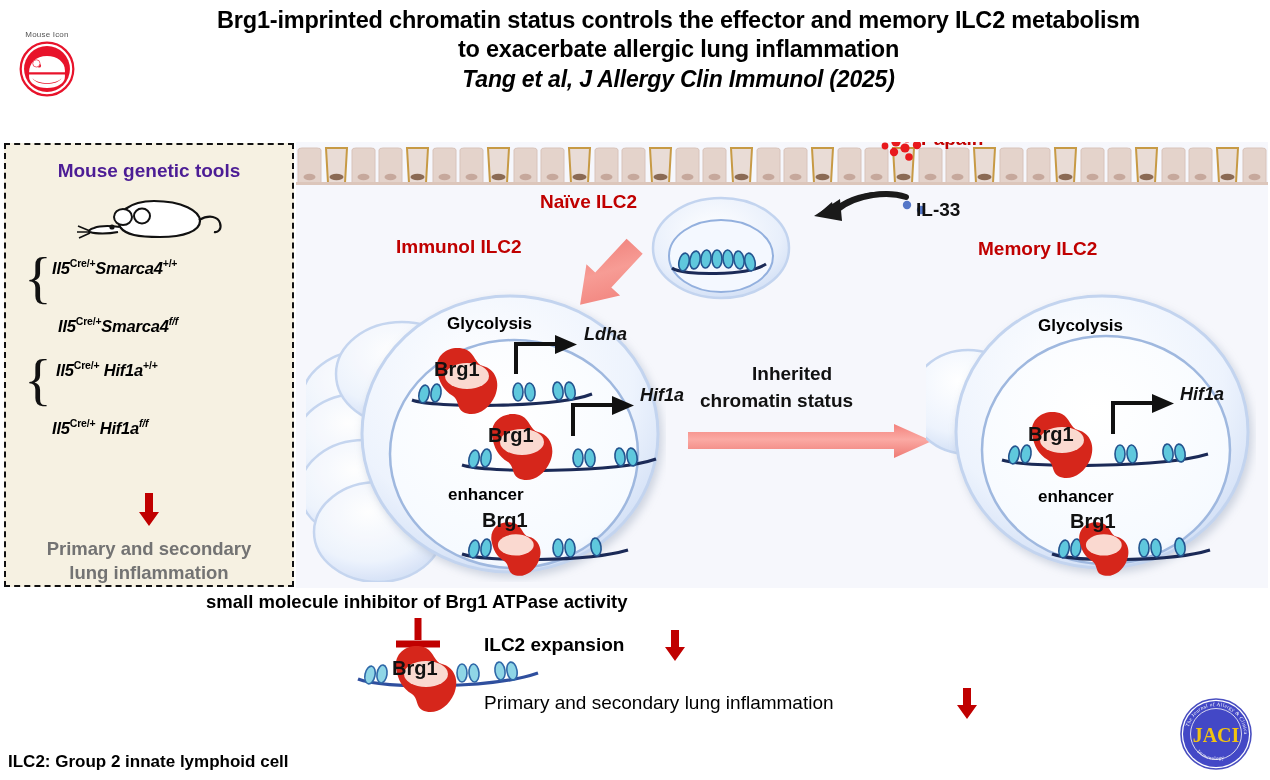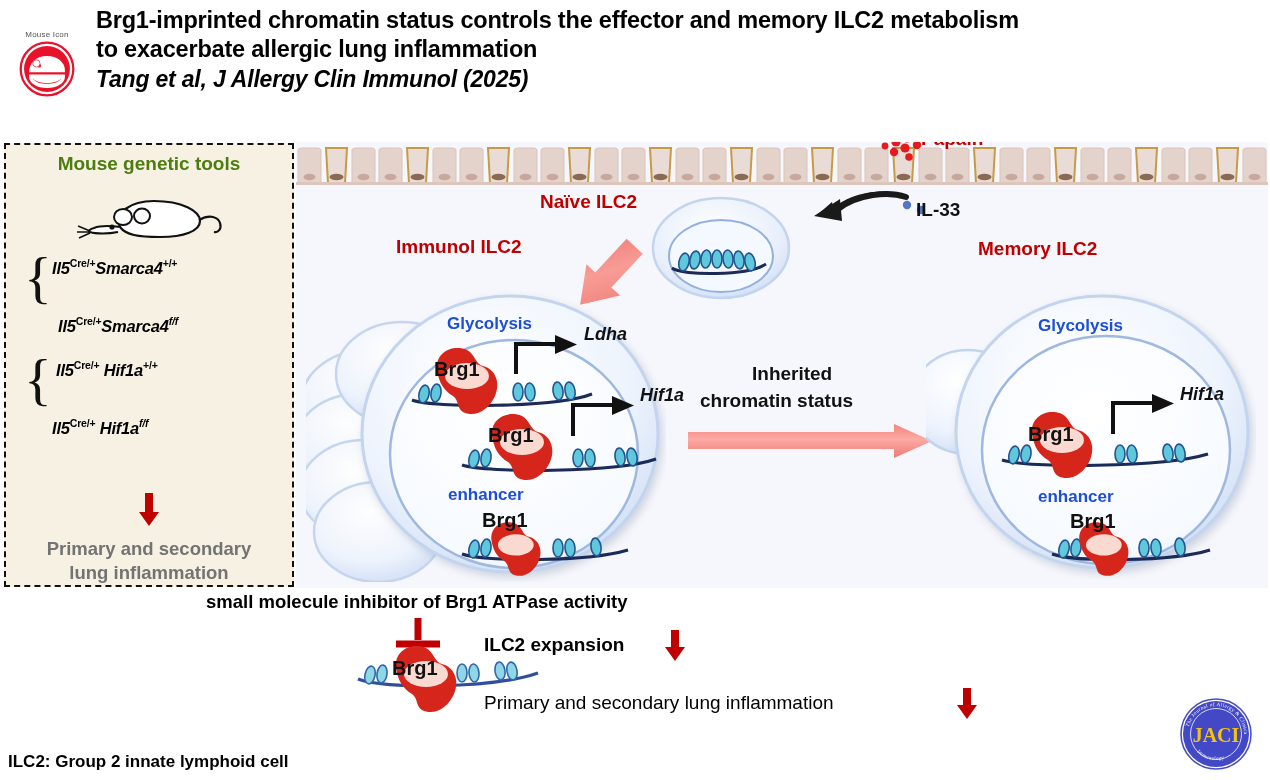--- a/index.html
+++ b/index.html
@@ -8,38 +8,38 @@
     font-family:"Liberation Sans", sans-serif;
     color:#000;
   }
   .abs{position:absolute;}
 
   
   #mouse-icon-block{left:8px;top:2px;width:78px;text-align:center;margin-top:28px;}
   #mouse-icon-caption{font-size:8px;color:#555;letter-spacing:.2px;line-height:10px;}
   #mouse-logo{width:56px;height:56px;margin:1px auto 0;position:relative;}
 
-  #title-block{left:96px;top:6px;width:1165px;}
+  #title-block{left:96px;top:6px;width:1165px;text-align:center;}
   #title-line1,#title-line2{
     font-size:23.5px;font-weight:bold;line-height:29px;letter-spacing:-.2px;
   }
   #title-line3{
     font-size:23px;font-weight:bold;font-style:italic;line-height:30px;letter-spacing:-.2px;
   }
 
   
   #genetics-panel{
     left:4px;top:143px;width:290px;height:444px;
     background:#f6f1e2;
     border:2.5px dashed #111;
     box-sizing:border-box;
   }
   #genetics-title{
-    position:absolute;left:0;top:8px;width:100%;text-align:center;
-    font-size:19px;font-weight:bold;color:#4d7c0f;
+    position:absolute;left:0;top:15px;width:100%;text-align:center;
+    font-size:19px;font-weight:bold;color:#4c1d95;
   }
   #mouse-drawing{position:absolute;left:62px;top:48px;width:160px;height:50px;}
   .geno-group{position:absolute;left:18px;width:262px;}
   .brace{
     position:absolute;left:0;top:0;width:20px;height:100%;
     font-size:58px;line-height:1;color:#111;font-family:"Liberation Serif",serif;
   }
   .geno-line{
     font-size:16.5px;font-weight:bold;font-style:italic;
     white-space:nowrap;letter-spacing:-.2px;
@@ -55,21 +55,21 @@
   
   #diagram-panel{
     left:296px;top:142px;width:972px;height:446px;
     background:#f6f7fc;overflow:hidden;
   }
   
   #epithelium{position:absolute;left:0;top:4px;width:100%;height:40px;}
 
   .redlabel{font-size:19px;font-weight:bold;color:#c00000;white-space:nowrap;}
   .blacklabel{font-size:19px;font-weight:bold;color:#111;white-space:nowrap;}
-  .celltext{font-size:17px;font-weight:bold;color:#1d4ed8;}
+  .celltext{font-size:17px;font-weight:bold;color:#000000;}
   .geneital{font-size:18px;font-weight:bold;font-style:italic;color:#111;}
 
   
   #inhibitor-caption{left:206px;top:591px;font-size:18.5px;font-weight:bold;}
   #ilc2-expansion{left:484px;top:634px;font-size:19px;font-weight:bold;}
   #lung-inflammation{left:484px;top:692px;font-size:19px;font-weight:normal;}
   #footnote{left:8px;top:752px;font-size:17px;font-weight:bold;}
 
   #jaci-logo{left:1178px;top:696px;width:76px;height:76px;}
 </style>

